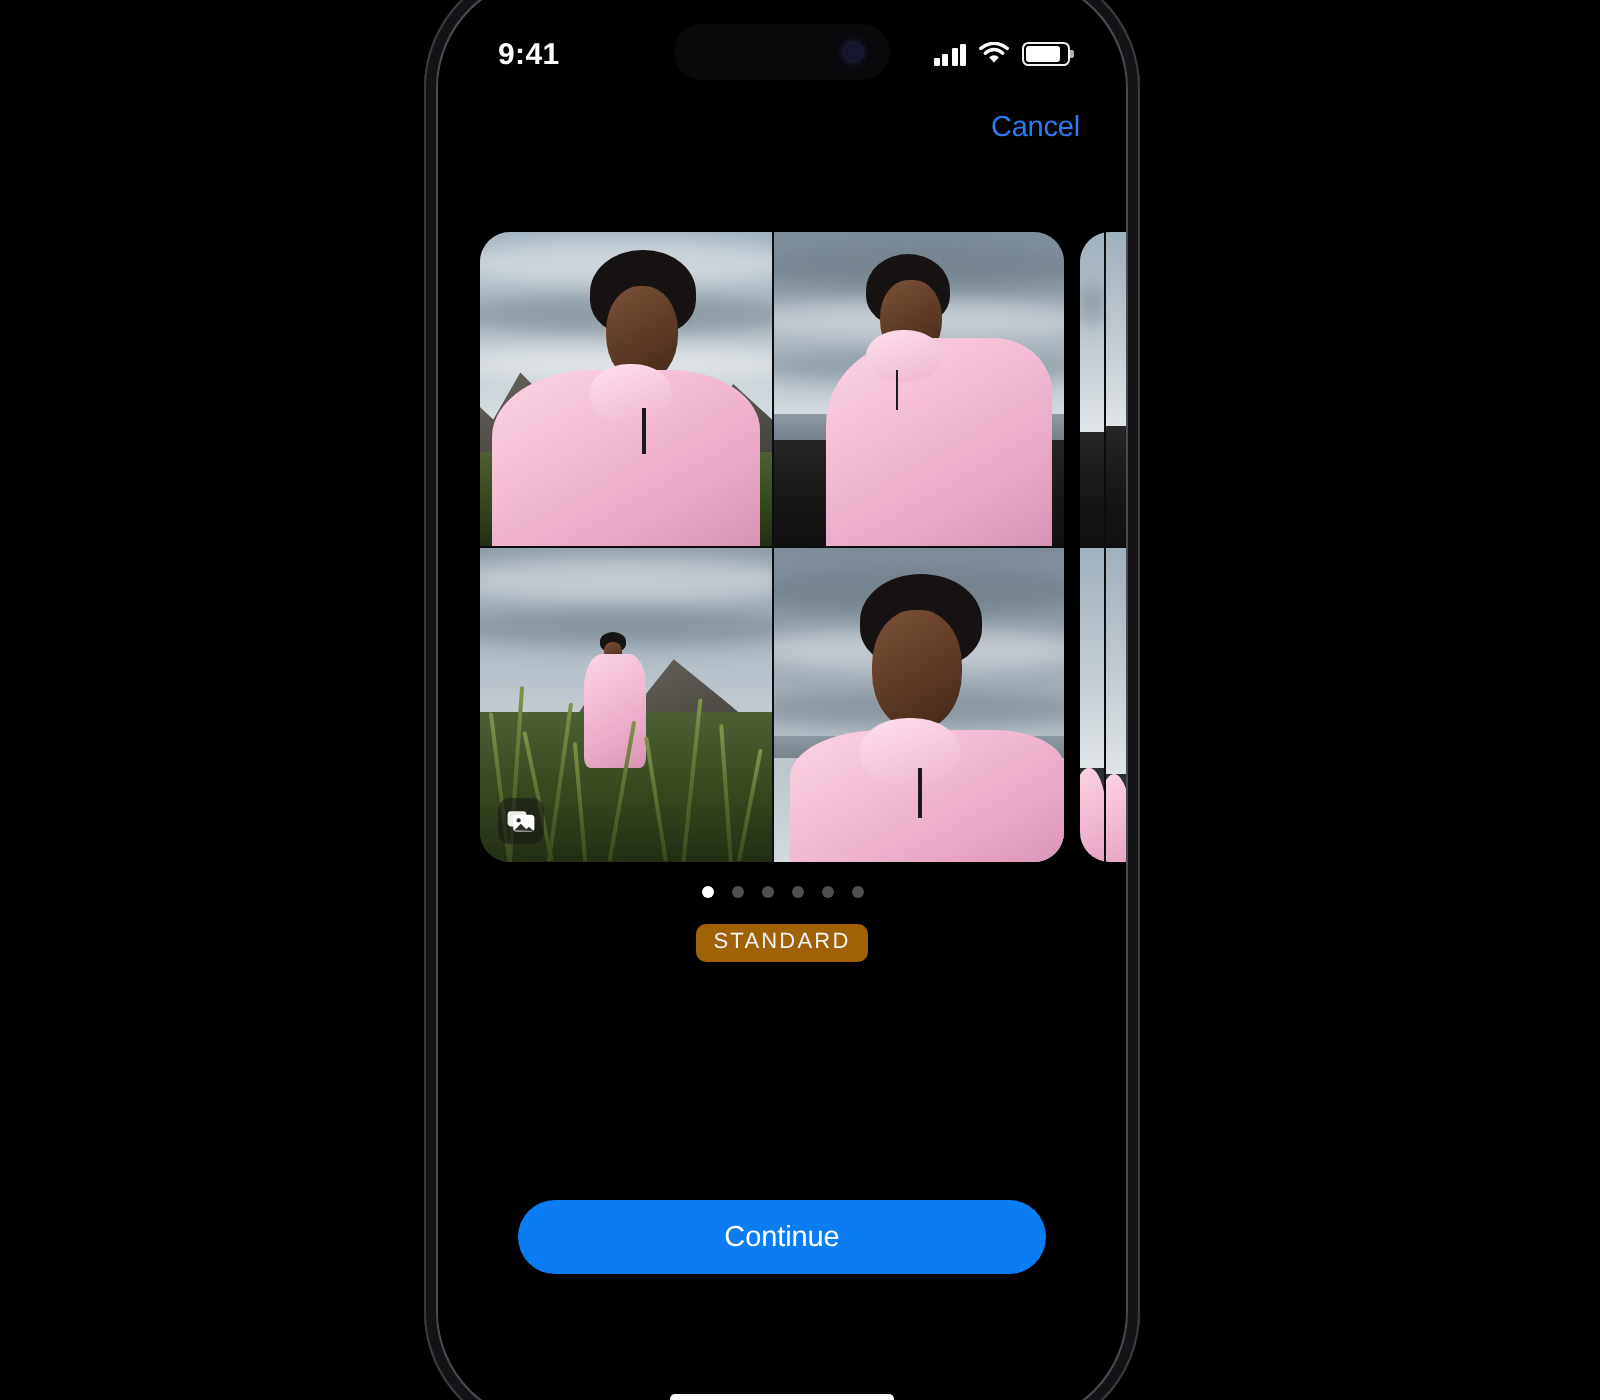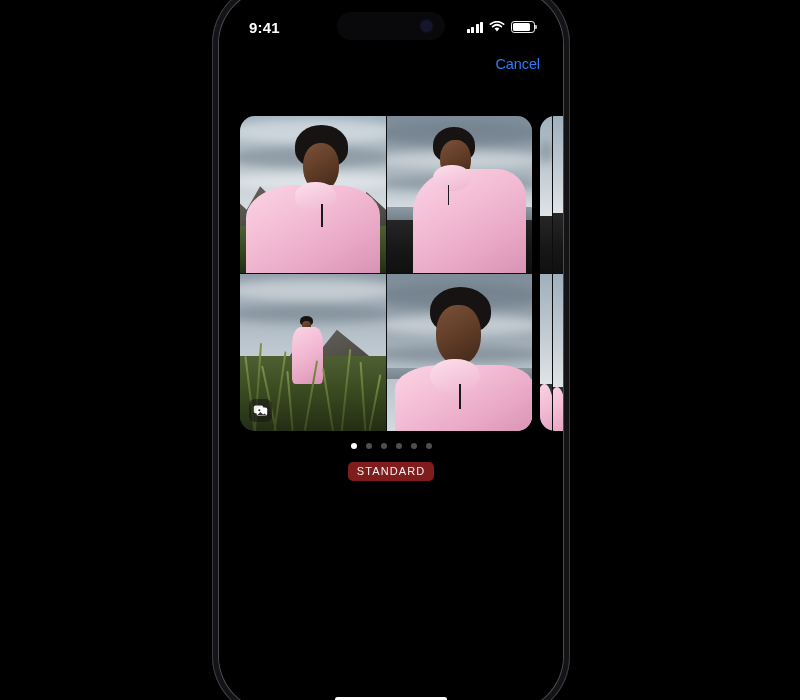--- a/index.html
+++ b/index.html
@@ -301,21 +301,21 @@
   
   .style-badge-row {
     position: absolute;
     left: 0; right: 0;
     top: 473px;
     display: flex;
     justify-content: center;
     z-index: 6;
   }
   .style-badge {
-    background: #7f1d1d;
+    background: #a16207;
     color: #f2f2f4;
     font-size: 11px;
     letter-spacing: 1.1px;
     padding: 3px 9px 3.5px;
     border-radius: 5px;
     font-weight: normal;
   }
 
   
   .style-desc {
@@ -512,17 +512,18 @@
       <span></span>
       <span></span>
       <span></span>
     </div>
 
     <div class="style-badge-row">
       <div class="style-badge">STANDARD</div>
     </div>
 
 
+    <button class="continue-btn">Continue</button>
 
     <div class="home-indicator"></div>
 
   </div>
 </div>
 
 </body></html>

